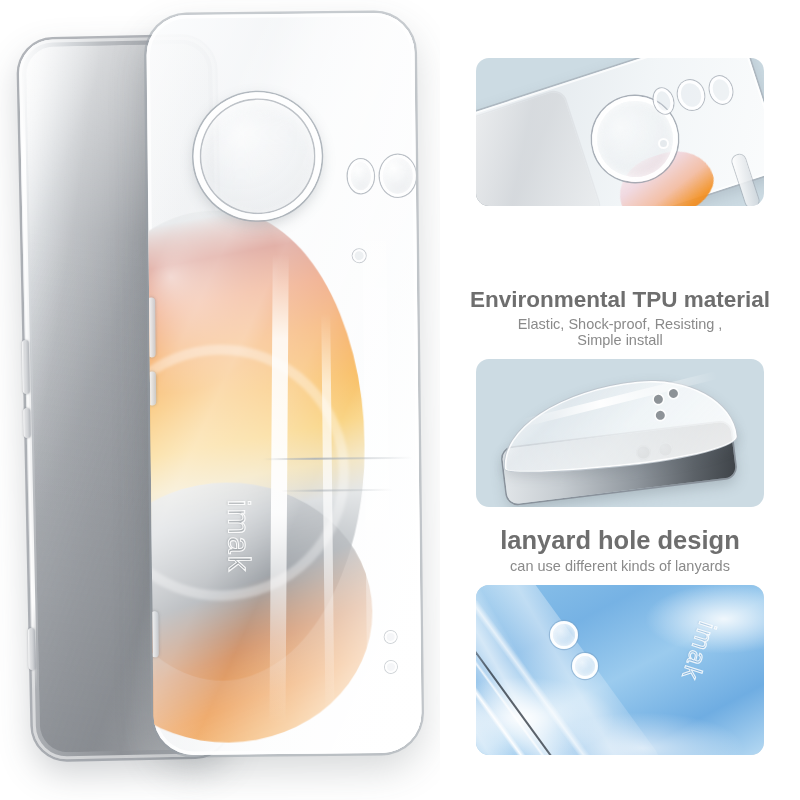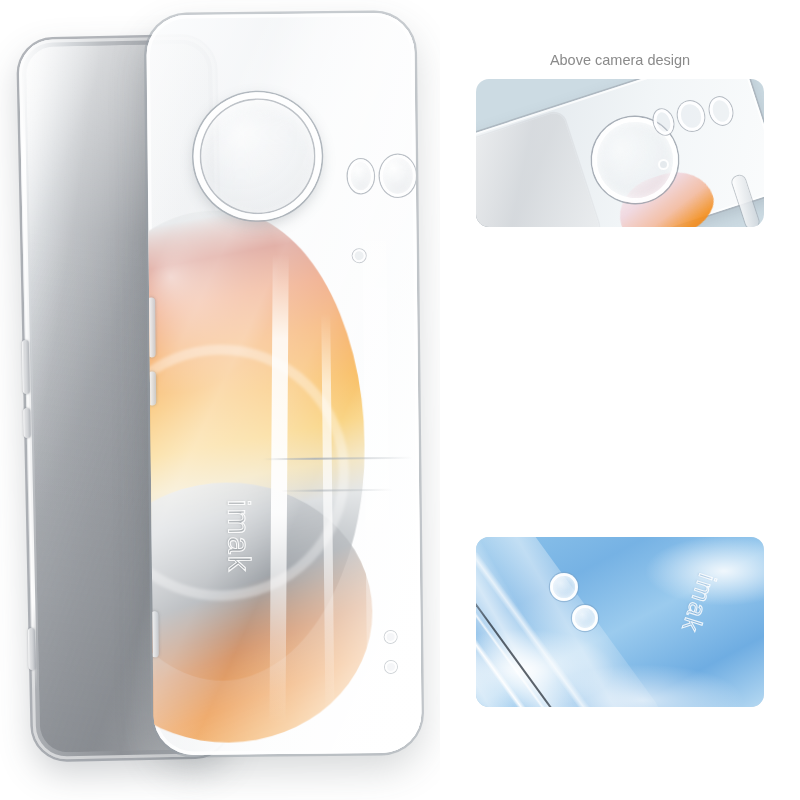--- a/index.html
+++ b/index.html
@@ -645,38 +645,58 @@
       <div class="front-btn fb1"></div>
       <div class="front-btn fb2"></div>
       <div class="front-btn fb3"></div>
     </div>
   </div>
 
   <div id="features">
 
     <div class="feature f1">
       <div class="f-sub">
-        <span>Above camera design</span>
       </div>
       <div class="f-panel">
         <div class="p1-screen"></div>
         <div class="p1-phone"></div>
         <div class="p1-amber"></div>
         <div class="p1-ring"></div>
         <div class="p1-lens a"></div>
         <div class="p1-lens b"></div>
         <div class="p1-lens c"></div>
         <div class="p1-dot"></div>
         <div class="p1-stick"></div>
       </div>
     </div>
 
+    <div class="feature f2">
+      <div class="f-title">Environmental TPU material</div>
+      <div class="f-sub">
+        <span>Elastic, Shock-proof, Resisting ,</span>
+        <span>Simple install</span>
+      </div>
+      <div class="f-panel">
+        <div class="p2-phone"></div>
+        <div class="p2-cam c1"></div>
+        <div class="p2-cam c2"></div>
+        <div class="p2-case"></div>
+        <div class="p2-case-hi"></div>
+        <div class="p2-holes">
+          <i></i>
+          <i></i>
+          <i></i>
+        </div>
+      </div>
+    </div>
 
     <div class="feature f3">
+      <div class="f-title">lanyard hole design</div>
       <div class="f-sub">
+        <span>can use different kinds of lanyards</span>
       </div>
       <div class="f-panel">
         <div class="p3-sky"></div>
         <div class="p3-case"></div>
         <div class="p3-edge e1"></div>
         <div class="p3-edge e2"></div>
         <div class="p3-edge e3"></div>
         <div class="p3-dark"></div>
         <div class="p3-hole h1"></div>
         <div class="p3-hole h2"></div>

